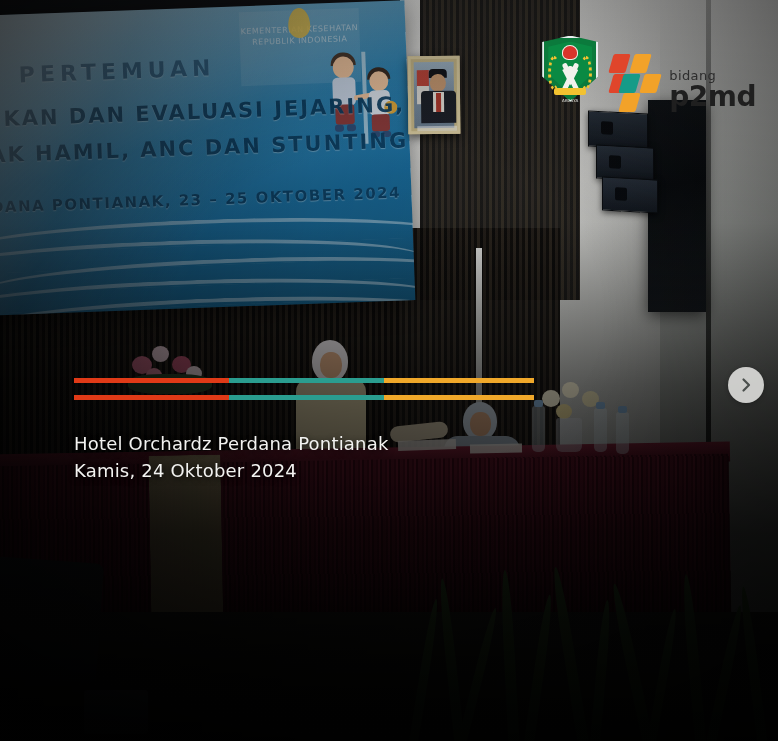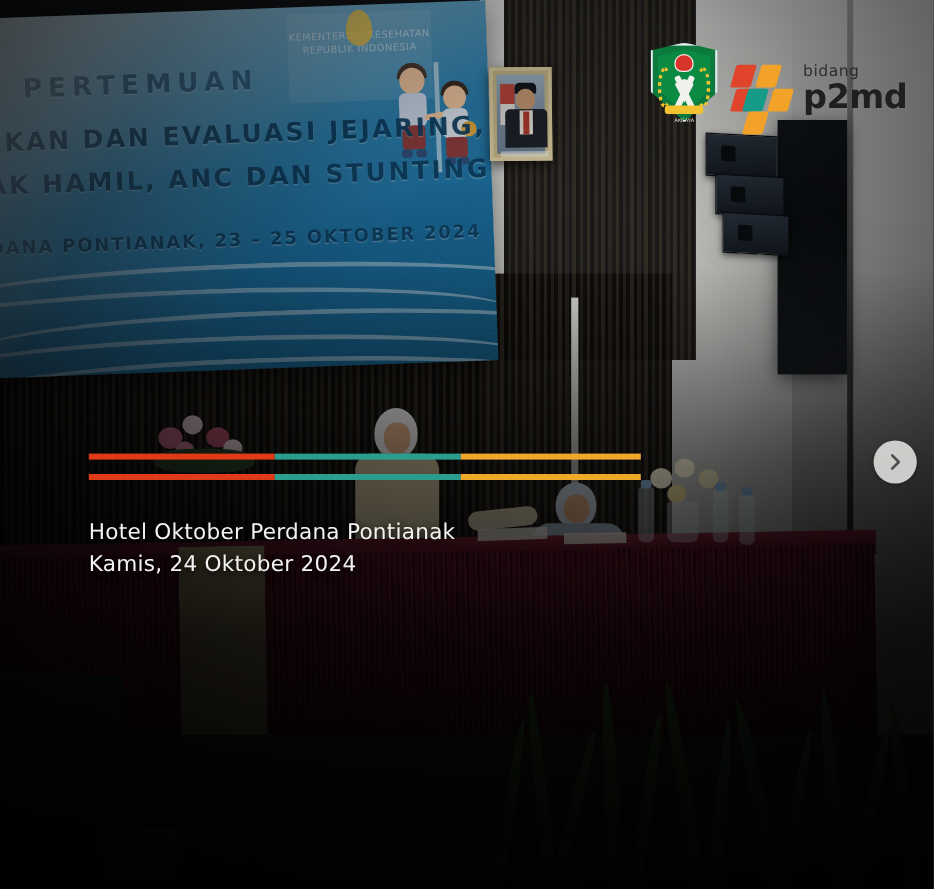--- a/index.html
+++ b/index.html
@@ -243,21 +243,21 @@
                   background:#f2f2ec; clip-path:polygon(50% 0,100% 22%,50% 100%,0 22%);}
   .emb-ropeL, .emb-ropeR {
     position:absolute; top:20px; width:12px; height:34px; border:3px dotted #f2c230; border-radius:50%;
   }
   .emb-ropeL{ left:6px; border-right-color:transparent;} .emb-ropeR{ right:6px; border-left-color:transparent;}
   .emb-scroll{ position:absolute; left:50%; bottom:7px; margin-left:-16px; width:32px;height:7px;
                background:#f2c230; border-radius:2px; }
   .emb-txt{ position:absolute; left:0; right:0; bottom:-1px; text-align:center; font-size:4px;
             color:#f2f2ec; letter-spacing:.2px; font-family:"DejaVu Sans",sans-serif;}
 
-  .p2md { position:relative; display:flex; align-items:flex-start; gap:7px;margin-top:27px; }
+  .p2md { position:relative; display:flex; align-items:flex-end; gap:7px;margin-top:27px; }
   .p2md-mark { position:relative; width:52px; height:58px; }
   .pg { position:absolute; width:17px; height:19px; transform:skewX(-16deg); border-radius:2px; }
   .pg-a{ left:1px;  top:1px;  background:#e0452b; }
   .pg-b{ left:22px; top:1px;  background:#f2a229; }
   .pg-c{ left:11px; top:21px; background:#169b88; }
   .pg-d{ left:32px; top:21px; background:#f2a229; }
   .pg-e{ left:1px;  top:21px; background:#e0452b; }
   .pg-f{ left:11px; top:40px; background:#f2a229; }
   .p2md-txt { line-height:1; }
   .p2md-b { font-size:13px; color:#2d2d2d; font-weight:400; font-family:"DejaVu Sans",sans-serif;
@@ -483,21 +483,21 @@
     </div>
 
 
     <div class="rule rule-bot">
       <div class="seg seg-red"></div>
       <div class="seg seg-teal"></div>
       <div class="seg seg-amber"></div>
     </div>
 
     <div class="meta">
-      <span class="meta-line">Hotel Oktober Perdana Pontianak</span>
+      <span class="meta-line">Hotel Orchardz Perdana Pontianak</span>
       <span class="meta-line">Kamis, 24 Oktober 2024</span>
     </div>
 
   </div>
 
   <div class="next-btn">
     <svg width="16" height="16" viewBox="0 0 16 16">
       <path d="M5.5 2.5 L11 8 L5.5 13.5" fill="none" stroke="#4a4f4c" stroke-width="2.2" stroke-linecap="round" stroke-linejoin="round"></path>
     </svg>
   </div>

